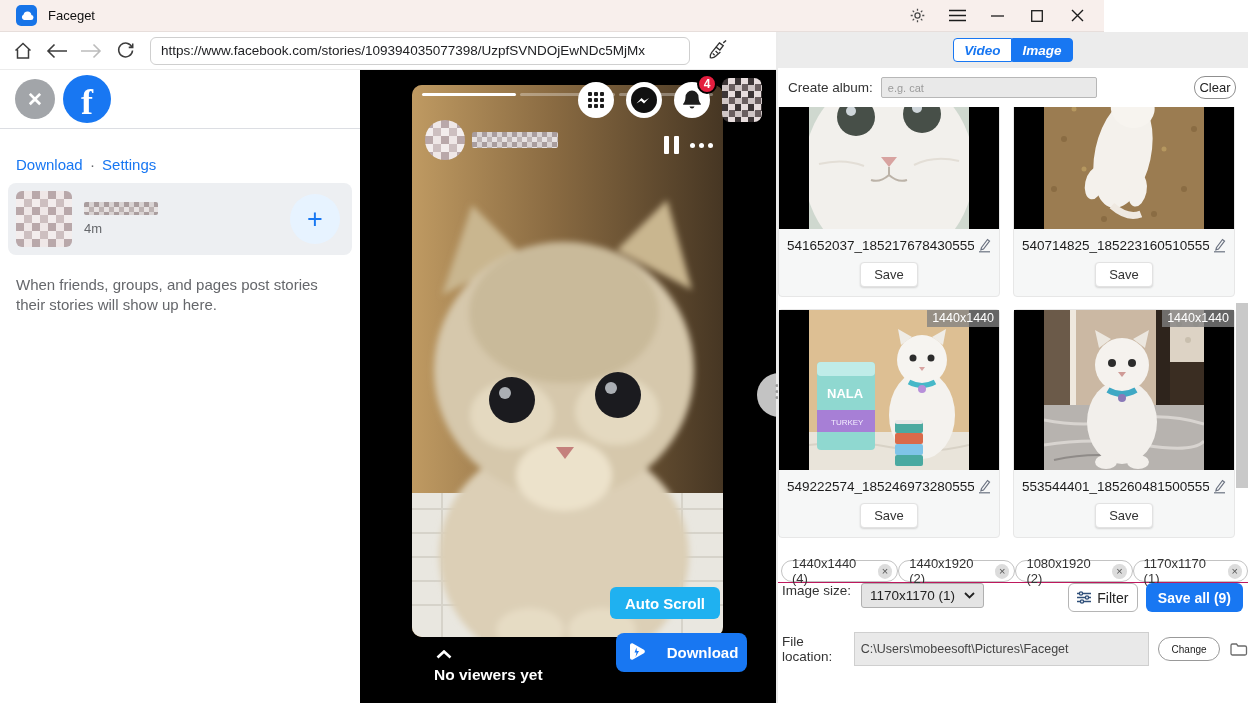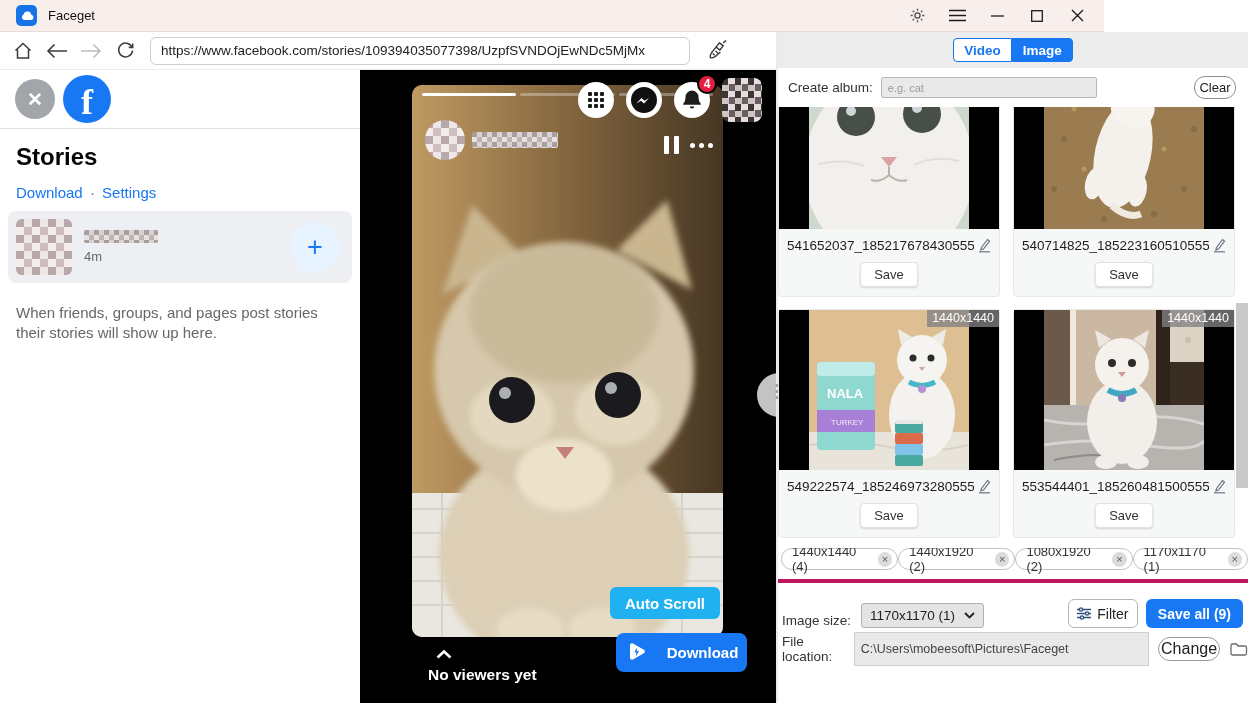--- a/index.html
+++ b/index.html
@@ -64,32 +64,32 @@
   .more-dots i { width:5px; height:5px; border-radius:50%; background:#fff; }
   .float-circle { position:absolute; top:12px; width:36px; height:36px; border-radius:50%; background:#fff; display:flex; align-items:center; justify-content:center; }
   .grid-glyph { display:grid; grid-template-columns:repeat(3,4px); gap:2px; }
   .grid-glyph i { width:4px; height:4px; background:#1c1c1c; border-radius:1px; }
   .bell-badge { position:absolute; left:337px; top:4px; width:20px; height:20px; border-radius:50%; background:#e41e3f; color:#fff; font-size:12px; font-weight:700; display:flex; align-items:center; justify-content:center; border:2px solid #000; z-index:3; }
   .profile-blur { position:absolute; left:362px; top:8px; width:40px; height:44px; border-radius:8px; }
   .next-half { position:absolute; left:397px; top:303px; width:44px; height:44px; border-radius:50%; background:#c3c3c3; }
   .autoscroll-btn { position:absolute; left:250px; top:517px; width:110px; height:32px; border-radius:6px; background:#1fb1f0; color:#fff; font-weight:700; font-size:15px; display:flex; align-items:center; justify-content:center; z-index:4; border:none; font-family:inherit; }
   .download-btn { position:absolute; left:256px; top:563px; width:131px; height:39px; border-radius:8px; background:#1877f2; color:#fff; font-weight:700; font-size:15px; display:flex; align-items:center; justify-content:center; gap:20px; z-index:4; border:none; font-family:inherit; }
   .chev-up { position:absolute; left:76px; top:577px; }
-  .no-viewers { position:absolute; left:68px; top:596px; color:#fff; font-weight:700; font-size:15.5px; }
+  .no-viewers { position:absolute; left:74px; top:596px; color:#fff; font-weight:700; font-size:15.5px; }
 
   
   .splitter { width:14px; background:#fff; border-left:1px solid #ebebeb; border-right:1px solid #ebebeb; position:relative; }
   .splitter .dots { position:absolute; left:50%; top:352px; transform:translateX(-50%); display:flex; flex-direction:column; gap:3px; }
   .splitter .dots i { width:3px; height:3px; background:#9a9a9a; border-radius:50%; }
 
   
   .panel { width:470px; display:flex; flex-direction:column; position:relative; background:#fff; }
   .panel-topband { height:36px; background:#ececec; display:flex; align-items:center; justify-content:center; }
   .toggle { display:flex; }
-  .toggle-btn { height:24px; padding:0 10px; font-size:13.5px; font-weight:700; display:flex; align-items:center; justify-content:center; border:1px solid #1877f2; font-family:inherit; }
+  .toggle-btn { height:24px; padding:0 10px; font-size:13.5px; font-weight:700; display:flex; align-items:center; justify-content:center; border:1px solid #1877f2; font-family:inherit;font-style:italic; }
   .toggle-video { background:#fff; color:#1877f2; border-radius:4px 0 0 4px; }
   .toggle-image { background:#1877f2; color:#fff; border-radius:0 4px 4px 0; }
   .album-row { height:39px; display:flex; align-items:center; padding:0 12px 0 10px; background:#fff; }
   .album-label { font-size:13.5px; color:#333; }
   .album-input { width:216px; height:21px; margin-left:8px; background:#e9e9e9; border:1px solid #b7b7b7; border-radius:2px; padding:0 6px; font-size:11px; color:#555; outline:none; font-family:inherit; }
   .album-input::placeholder { color:#9b9b9b; }
   .clear-btn { margin-left:auto; width:42px; height:23px; background:#fff; border:1px solid #8f8f8f; border-radius:11px; font-size:13px; color:#222; font-family:inherit; }
 
   .cards-viewport { height:441px; overflow:hidden; position:relative; background:#fff; }
   .cards { position:absolute; left:0; top:-39px; display:grid; grid-template-columns:222px 222px; gap:12px 13px; }
@@ -97,36 +97,36 @@
   .thumb { height:160px; background:#000; position:relative; display:flex; justify-content:center; }
   .thumb svg { width:160px; height:160px; }
   .size-badge { position:absolute; right:0; top:0; background:rgba(130,130,130,.78); color:#fff; font-size:12.5px; padding:1px 5px 2px; }
   .size-badge:empty { display:none; }
   .fname-row { margin-top:9px; padding:0 8px; display:flex; align-items:center; gap:4px; }
   .fname { flex:1; white-space:nowrap; overflow:hidden; font-size:13.5px; color:#1c1c1c; }
   .save-btn { display:block; margin:9px auto 0; width:58px; height:25px; background:#fff; border:1px solid #e2e2e2; border-radius:4px; box-shadow:0 1px 2px rgba(0,0,0,.14); font-size:13px; color:#333; font-family:inherit; }
 
   .scroll-thumb { position:absolute; right:0; top:271px; width:12px; height:185px; background:#c9c9c9; z-index:5; }
 
-  .tags-row { height:35px; display:flex; align-items:flex-start; gap:0; padding-left:3px; border-bottom:4px solid #be185d; background:#fff; }
+  .tags-row { height:35px; display:flex; align-items:flex-end; gap:0; padding-left:3px; border-bottom:1px solid #be185d; background:#fff; }
   .tag-pill { height:22px; border:1px solid #c3c3c3; border-radius:11px; display:flex; align-items:center; gap:6px; padding:0 5px 0 10px; font-size:13px; color:#333; }
   .tag-x { width:15px; height:15px; border-radius:50%; background:#dcdcdc; color:#555; font-size:11px; line-height:1; display:flex; align-items:center; justify-content:center; border:none; font-family:inherit; padding:0; }
 
-  .controls-row { height:45px; display:flex; align-items:flex-end; padding:0 5px 0 4px; }
+  .controls-row { height:45px; display:flex; align-items:flex-start; padding:0 5px 0 4px; }
   .ctl-label { font-size:13.5px; color:#333; }
   .select { height:25px; background:#e4e4e4; border:1px solid #b0b0b0; border-radius:3px; display:flex; align-items:center; gap:9px; padding:0 8px; font-size:13.5px; color:#222; }
   .controls-row .select { margin-left:10px; }
   .filter-btn { margin-left:auto; width:70px; height:29px; background:#fff; border:1px solid #b5b5b5; border-radius:6px; display:flex; align-items:center; justify-content:center; gap:6px; font-size:14px; color:#222; font-family:inherit; }
   .saveall-btn { margin-left:8px; height:29px; padding:0 12px; background:#1877f2; border:none; border-radius:6px; color:#fff; font-weight:700; font-size:14px; font-family:inherit; }
 
   .format-row { display:flex; align-items:center; padding-left:4px; margin-top:9px; height:26px; }
   .format-row .ctl-label, .loc-row .ctl-label { width:72px; }
   .loc-row { display:flex; align-items:center; padding-left:4px; margin-top:8px; height:26px; }
   .loc-input { width:296px; height:21px; background:#e9e9e9; border:1px solid #cfcfcf; padding:16px 6px; font-size:12.5px; color:#444; outline:none; font-family:inherit; }
-  .change-btn { margin-left:9px; width:62px; height:24px; background:#fff; border:1px solid #999; border-radius:12px; font-size:16px; color:#222; font-family:inherit; }
+  .change-btn { margin-left:9px; width:62px; height:24px; background:#fff; border:1px solid #999; border-radius:12px; font-size:10px; color:#222; font-family:inherit; }
   .folder-btn { margin-left:10px; background:none; border:none; display:flex; align-items:center; }
 </style>
 </head>
 <body>
 
 <div class="app">
 
   <div class="titlebar">
     <div class="app-icon">
       <svg width="14" height="10" viewBox="0 0 14 10">
@@ -207,21 +207,20 @@
       <div class="browser-content">
 
         <div class="fb-side">
           <div class="fb-head">
             <div class="fb-close">✕</div>
             <div class="fb-logo">
                 <span>f</span>
               </div>
           </div>
           <div class="fb-body">
-            <div class="stories-title">Stories</div>
             <div class="fb-links">
               <span class="fb-link">Download</span>
               <span class="fb-sep">·</span>
               <span class="fb-link">Settings</span>
             </div>
             <div class="story-card">
               <div class="ys-avatar pix"></div>
               <div class="ys-meta">
                 <div class="ys-nameblur pix2"></div>
                 <div class="ys-time">4m</div>

